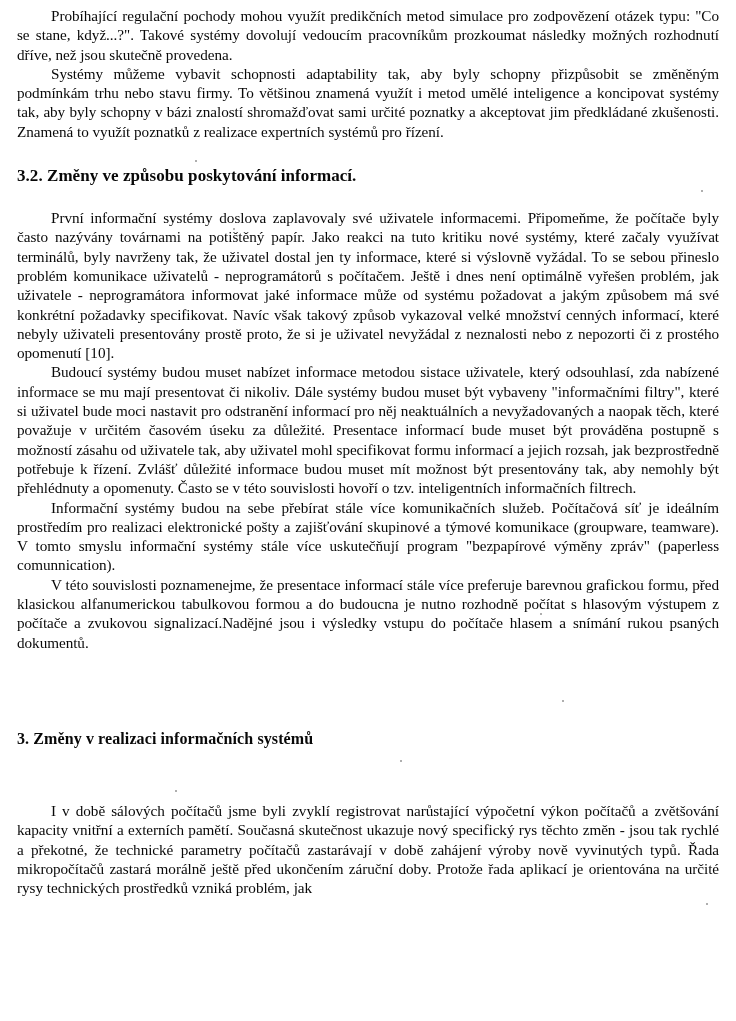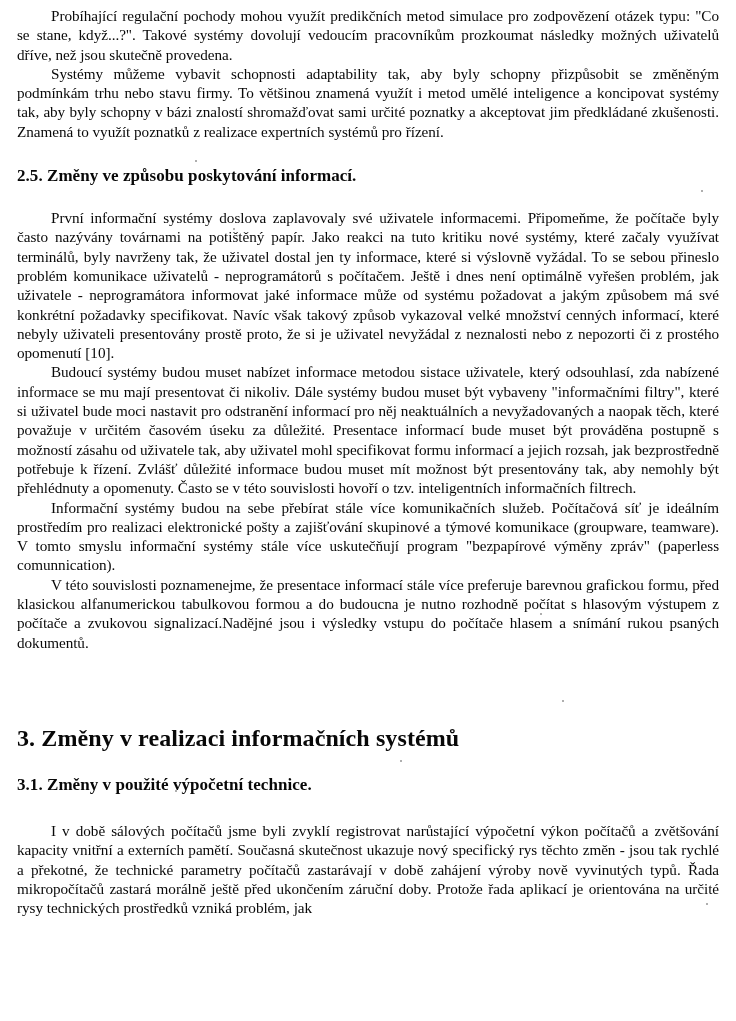--- a/index.html
+++ b/index.html
@@ -47,21 +47,21 @@
     font-size: 17px;
     line-height: 20px;
     font-weight: bold;
     letter-spacing: 0.05px;
     text-align: left;
   }
 
   h1.sec-major {
     margin: 0;
     padding: 0;
-    font-size: 24px;
+    font-size: 16px;
     line-height: 23px;
     font-weight: bold;
     letter-spacing: 0.1px;
     text-align: left;
   }
   .gap-before-h2 { height: 25px; }
   .gap-after-h2  { height: 22px; }
   .gap-before-h1 { height: 75px; }
   .gap-after-h1  { height: 25px; }
   .gap-after-h31  { height: 26px; }
@@ -74,45 +74,44 @@
     opacity: .55;
   }
 </style>
 </head>
 <body>
 
 <div id="page">
 
   <div class="column">
 
-    <p class="para">Probíhající regulační pochody mohou využít predikčních metod simulace pro zodpovězení otázek typu: "Co se stane, když...?". Takové systémy dovolují vedoucím pracovníkům prozkoumat následky možných uživatelů dříve, než jsou skutečně provedena.</p>
+    <p class="para">Probíhající regulační pochody mohou využít predikčních metod simulace pro zodpovězení otázek typu: "Co se stane, když...?". Takové systémy dovolují vedoucím pracovníkům prozkoumat následky možných rozhodnutí dříve, než jsou skutečně provedena.</p>
 
     <p class="para">Systémy můžeme vybavit schopnosti adaptability tak, aby byly schopny přizpůsobit se změněným podmínkám trhu nebo stavu firmy. To většinou znamená využít i metod umělé inteligence a koncipovat systémy tak, aby byly schopny v bázi znalostí shromažďovat sami určité poznatky a akceptovat jim předkládané zkušenosti. Znamená to využít poznatků z realizace expertních systémů pro řízení.</p>
 
     <div class="gap-before-h2"></div>
 
-    <h2 class="sec">2.5. Změny ve způsobu poskytování informací.</h2>
+    <h2 class="sec">3.2. Změny ve způsobu poskytování informací.</h2>
 
     <div class="gap-after-h2"></div>
 
     <p class="para">První informační systémy doslova zaplavovaly své uživatele informacemi. Připomeňme, že počítače byly často nazývány továrnami na potištěný papír. Jako reakci na tuto kritiku nové systémy, které začaly využívat terminálů, byly navrženy tak, že uživatel dostal jen ty informace, které si výslovně vyžádal. To se sebou přineslo problém komunikace uživatelů - neprogramátorů s počítačem. Ještě i dnes není optimálně vyřešen problém, jak uživatele - neprogramátora informovat jaké informace může od systému požadovat a jakým způsobem má své konkrétní požadavky specifikovat. Navíc však takový způsob vykazoval velké množství cenných informací, které nebyly uživateli presentovány prostě proto, že si je uživatel nevyžádal z neznalosti nebo z nepozorti či z prostého opomenutí [10].</p>
 
     <p class="para">Budoucí systémy budou muset nabízet informace metodou sistace uživatele, který odsouhlasí, zda nabízené informace se mu mají presentovat či nikoliv. Dále systémy budou muset být vybaveny "informačními filtry", které si uživatel bude moci nastavit pro odstranění informací pro něj neaktuálních a nevyžadovaných a naopak těch, které považuje v určitém časovém úseku za důležité. Presentace informací bude muset být prováděna postupně s možností zásahu od uživatele tak, aby uživatel mohl specifikovat formu informací a jejich rozsah, jak bezprostředně potřebuje k řízení. Zvlášť důležité informace budou muset mít možnost být presentovány tak, aby nemohly být přehlédnuty a opomenuty. Často se v této souvislosti hovoří o tzv. inteligentních informačních filtrech.</p>
 
     <p class="para">Informační systémy budou na sebe přebírat stále více komunikačních služeb. Počítačová síť je ideálním prostředím pro realizaci elektronické pošty a zajišťování skupinové a týmové komunikace (groupware, teamware). V tomto smyslu informační systémy stále více uskutečňují program "bezpapírové výměny zpráv" (paperless comunnication).</p>
 
     <p class="para">V této souvislosti poznamenejme, že presentace informací stále více preferuje barevnou grafickou formu, před klasickou alfanumerickou tabulkovou formou a do budoucna je nutno rozhodně počítat s hlasovým výstupem z počítače a zvukovou signalizací.Nadějné jsou i výsledky vstupu do počítače hlasem a snímání rukou psaných dokumentů.</p>
 
     <div class="gap-before-h1"></div>
 
     <h1 class="sec-major">3. Změny v realizaci informačních systémů</h1>
 
     <div class="gap-after-h1"></div>
 
-    <h2 class="sec">3.1. Změny v použité výpočetní technice.</h2>
 
     <div class="gap-after-h31"></div>
 
     <p class="para">I v době sálových počítačů jsme byli zvyklí registrovat narůstající výpočetní výkon počítačů a zvětšování kapacity vnitřní a externích pamětí. Současná skutečnost ukazuje nový specifický rys těchto změn - jsou tak rychlé a překotné, že technické parametry počítačů zastarávají v době zahájení výroby nově vyvinutých typů. Řada mikropočítačů zastará morálně ještě před ukončením záruční doby. Protože řada aplikací je orientována na určité rysy technických prostředků vzniká problém, jak</p>
 
   </div>
 
   <span class="speck" style="left:195px; top:160px; width:2px; height:2px;"></span>
   <span class="speck" style="left:701px; top:190px; width:2px; height:2px;"></span>
   <span class="speck" style="left:233px; top:228px; width:2px; height:2px;"></span>

